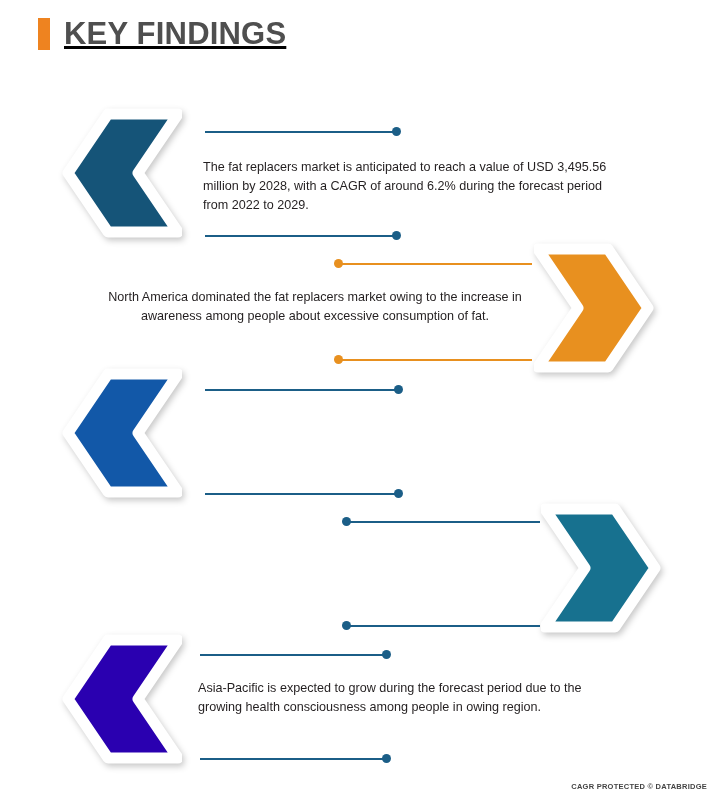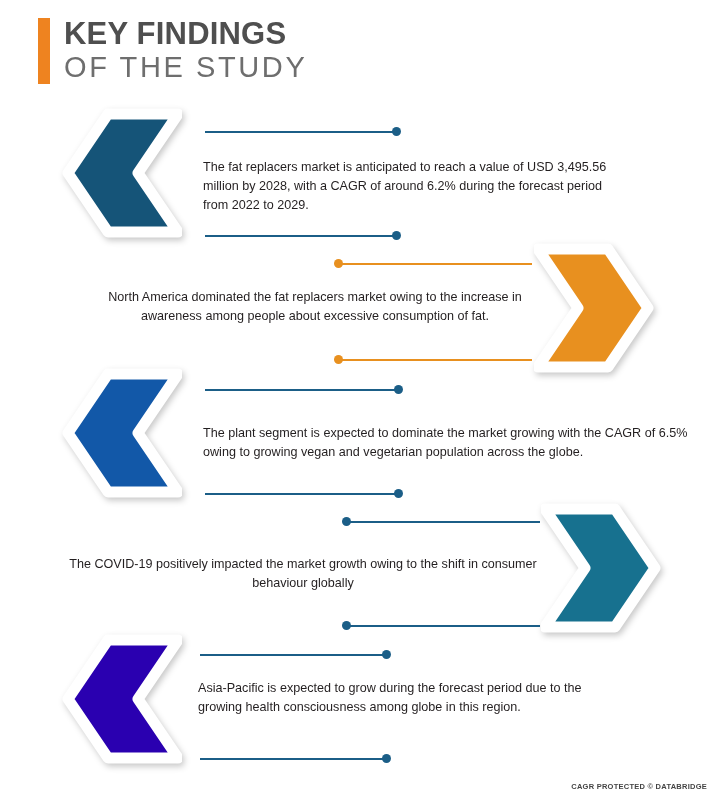--- a/index.html
+++ b/index.html
@@ -25,22 +25,23 @@
     align-items: stretch;
   }
   .title-bar {
     width: 12px;
     background: #EE8320;
     margin-right: 14px;
     flex: none;
   }
   .title-block {
     display: flex;
-    flex-direction: column;
+    flex-direction: row;
     justify-content: center;
+    text-decoration: underline;
   }
   .title-line1 {
     font-size: 31px;
     font-weight: bold;
     color: #4F4F4F;
     letter-spacing: 0.2px;
     line-height: 1.02;
     white-space: nowrap;
   }
   .title-line2 {
@@ -115,21 +116,20 @@
     white-space: nowrap;
   }
 </style>
 </head>
 <body>
 
 <div class="header">
   <div class="title-bar"></div>
   <div class="title-block">
     <div class="title-line1">KEY FINDINGS</div>
-    <div class="title-line2">OF THE STUDY</div>
   </div>
 </div>
 
 <div class="row" style="top:108px;height:140px;">
   <div class="chevron" style="left:62px;top:0px;">
     <svg viewBox="0 0 120 130" xmlns="http://www.w3.org/2000/svg">
       <path d="M116 6 L46 6 L6 65 L46 124 L116 124 L76 65 Z" fill="#155478" stroke="#ffffff" stroke-width="11" stroke-linejoin="round"></path>
     </svg>
   </div>
   <div class="conn dot-right" style="left:205px;top:19px;width:195px;">
@@ -167,50 +167,48 @@
     </svg>
   </div>
   <div class="conn dot-right" style="left:205px;top:17px;width:197px;">
     <div class="bar" style="background:#1B5E87;"></div>
     <div class="dot" style="background:#1B5E87;"></div>
   </div>
   <div class="conn dot-right" style="left:205px;top:121px;width:197px;">
     <div class="bar" style="background:#1B5E87;"></div>
     <div class="dot" style="background:#1B5E87;"></div>
   </div>
-  <div class="txt left" style="left:203px;top:56px;width:505px;">The plant segment is expected to dominate the market growing with the CAGR of 6.5% owing to growing vegan and vegetarian population across the globe.</div>
 </div>
 
 <div class="row" style="top:503px;height:137px;">
   <div class="chevron" style="left:541px;top:0px;">
     <svg viewBox="0 0 120 130" xmlns="http://www.w3.org/2000/svg">
       <path d="M4 6 L74 6 L114 65 L74 124 L4 124 L44 65 Z" fill="#17718F" stroke="#ffffff" stroke-width="11" stroke-linejoin="round"></path>
     </svg>
   </div>
   <div class="conn dot-left" style="left:343px;top:14px;width:197px;">
     <div class="bar" style="background:#1B5E87;"></div>
     <div class="dot" style="background:#1B5E87;"></div>
   </div>
   <div class="conn dot-left" style="left:343px;top:118px;width:197px;">
     <div class="bar" style="background:#1B5E87;"></div>
     <div class="dot" style="background:#1B5E87;"></div>
   </div>
-  <div class="txt right" style="left:66px;top:52px;width:474px;">The COVID-19 positively impacted the market growth owing to the shift in consumer behaviour globally</div>
 </div>
 
 <div class="row" style="top:634px;height:140px;">
   <div class="chevron" style="left:62px;top:0px;">
     <svg viewBox="0 0 120 130" xmlns="http://www.w3.org/2000/svg">
       <path d="M116 6 L46 6 L6 65 L46 124 L116 124 L76 65 Z" fill="#2A00B0" stroke="#ffffff" stroke-width="11" stroke-linejoin="round"></path>
     </svg>
   </div>
   <div class="conn dot-right" style="left:200px;top:16px;width:190px;">
     <div class="bar" style="background:#1B5E87;"></div>
     <div class="dot" style="background:#1B5E87;"></div>
   </div>
   <div class="conn dot-right" style="left:200px;top:120px;width:190px;">
     <div class="bar" style="background:#1B5E87;"></div>
     <div class="dot" style="background:#1B5E87;"></div>
   </div>
-  <div class="txt left" style="left:198px;top:45px;width:400px;">Asia-Pacific is expected to grow during the forecast period due to the growing health consciousness among globe in this region.</div>
+  <div class="txt left" style="left:198px;top:45px;width:400px;">Asia-Pacific is expected to grow during the forecast period due to the growing health consciousness among people in owing region.</div>
 </div>
 
 <div class="footer">CAGR PROTECTED © DATABRIDGE</div>
 
 </body></html>

